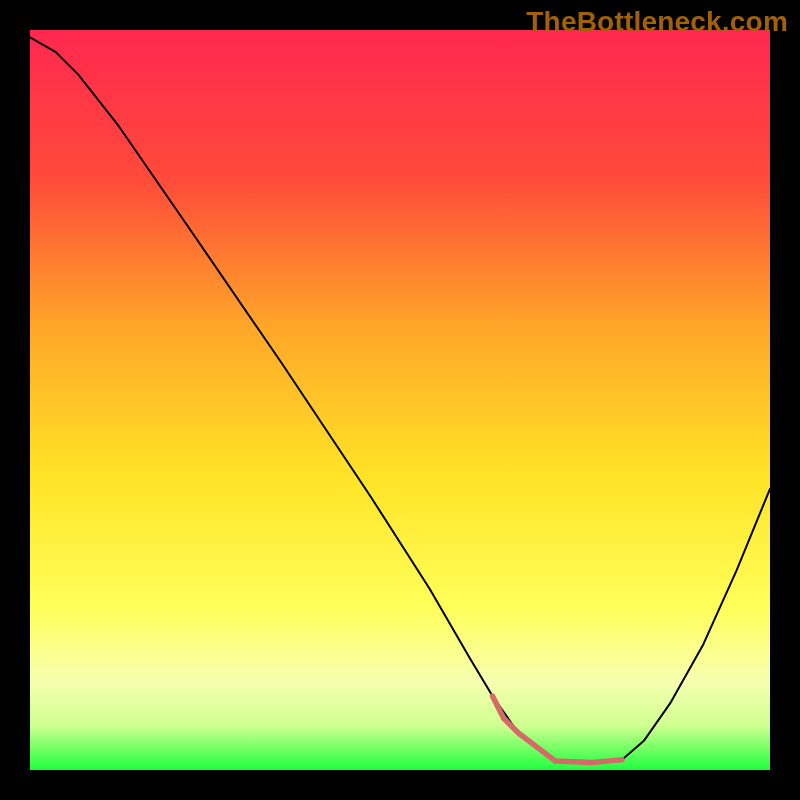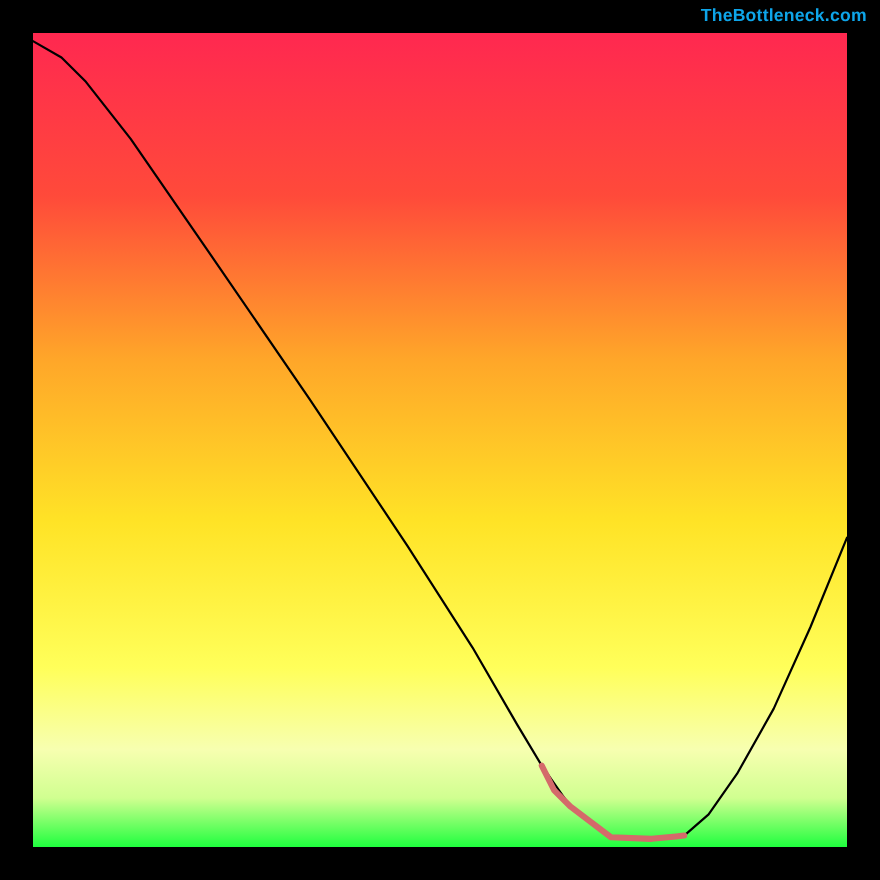--- a/index.html
+++ b/index.html
@@ -13,23 +13,23 @@
   .chart-container {
     position: relative;
     width: 800px;
     height: 800px;
   }
   .watermark {
     position: absolute;
     top: 6px;
     right: 12px;
     font-family: Arial, Helvetica, sans-serif;
-    font-size: 16px;
+    font-size: 28px;
     font-weight: bold;
-    color: #0ea5e9;
+    color: #a16207;
     z-index: 10;
     letter-spacing: 0.2px;
   }
   svg {
     position: absolute;
     top: 0;
     left: 0;
   }
 </style>
 </head>

